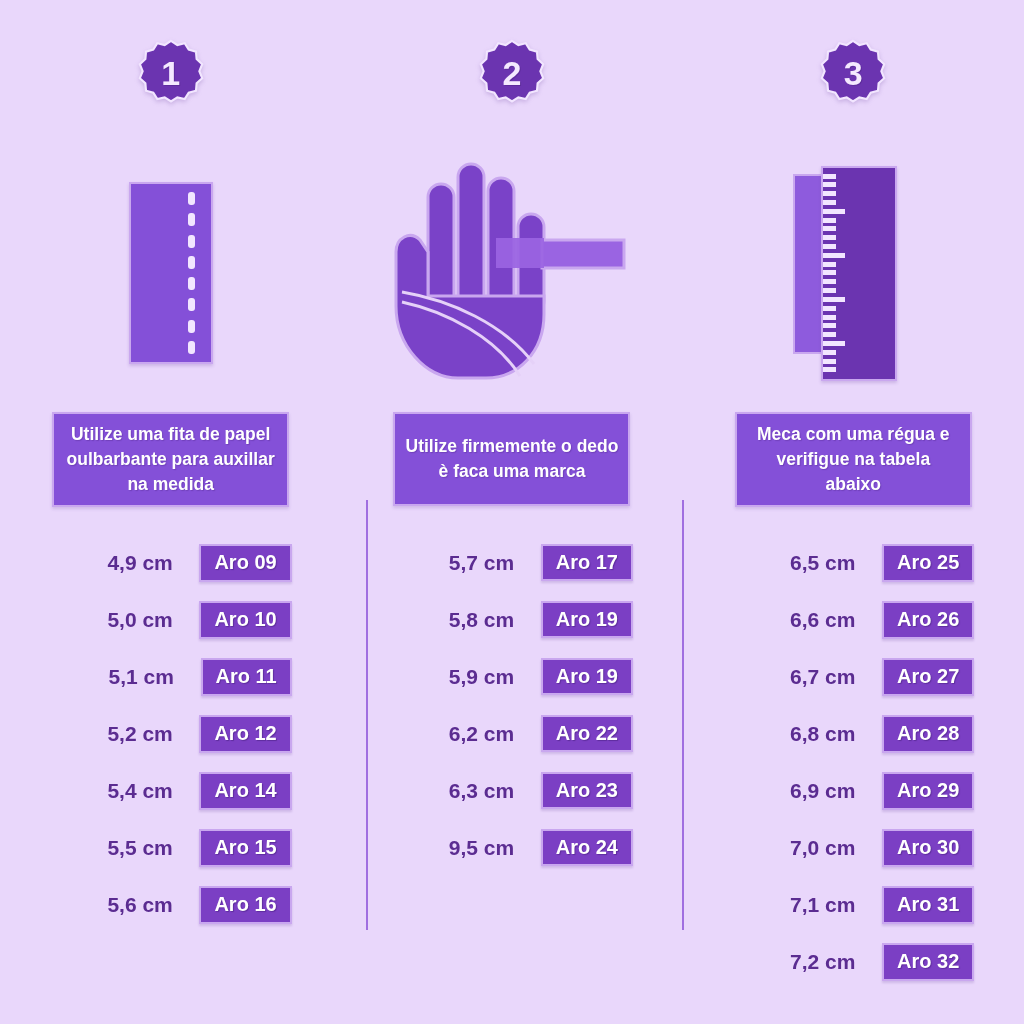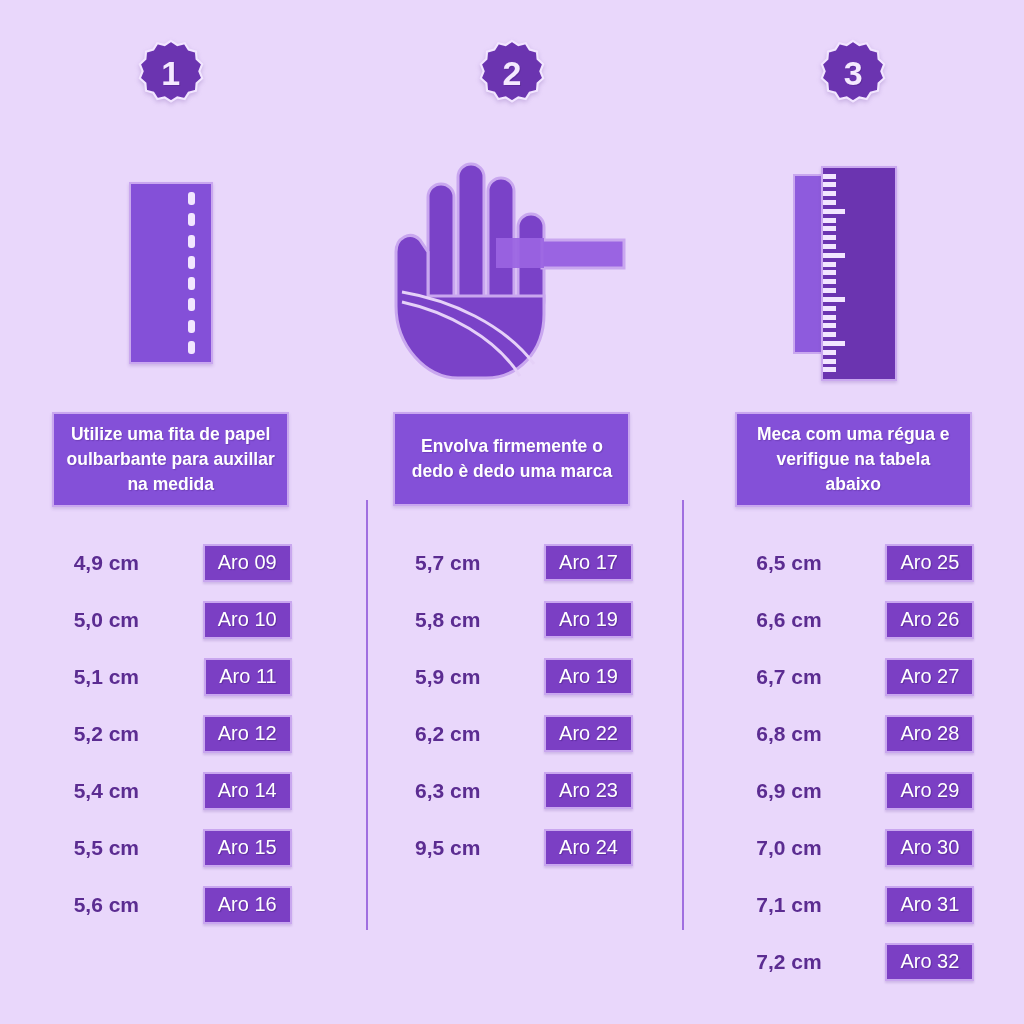--- a/index.html
+++ b/index.html
@@ -180,38 +180,38 @@
     width: 100%;
     display: flex;
     flex-direction: column;
     align-items: center;
   }
   .size-row {
     height: 57px;
     width: 218px;
     display: flex;
     align-items: center;
-    justify-content: space-between;
+    justify-content: flex-end;
     margin-left: 24px;
   }
   .cm {
     color: #5b2c91;
     font-size: 21px;
     font-weight: bold;
     width: 92px;
     text-align: left;
     white-space: nowrap;
   }
   .aro-chip {
     background: #7b3fc4;
     border: 2px solid #c9a7ef;
     box-sizing: border-box;
     color: #ffffff;
     font-size: 20px;
-    font-weight: normal;
+    font-weight: bold;
     padding: 5px 13px 6px 13px;
     white-space: nowrap;
     text-shadow: 1px 1px 1px rgba(60, 25, 110, 0.45);
     box-shadow: 0 2px 2px rgba(120, 80, 170, 0.22);
     line-height: 1.12;
   }
 </style>
 </head>
 <body>
 
@@ -316,21 +316,21 @@
           <path d="M10 146 C56 156 104 182 128 220"></path>
         </g>
 
         <g>
           <rect x="150" y="84" width="82" height="28" fill="#9a64e2" stroke="#c9a7ef" stroke-width="3"></rect>
           <rect x="104" y="82" width="48" height="30" fill="#9a64e2" opacity="0.92"></rect>
         </g>
       </svg>
     </div>
 
-    <div class="caption">Envolva firmemente o dedo è dedo uma marca</div>
+    <div class="caption">Utilize firmemente o dedo è faca uma marca</div>
 
     <div class="size-list">
       <div class="size-row">
         <span class="cm">5,7 cm</span>
         <span class="aro-chip">Aro 17</span>
       </div>
       <div class="size-row">
         <span class="cm">5,8 cm</span>
         <span class="aro-chip">Aro 19</span>
       </div>

